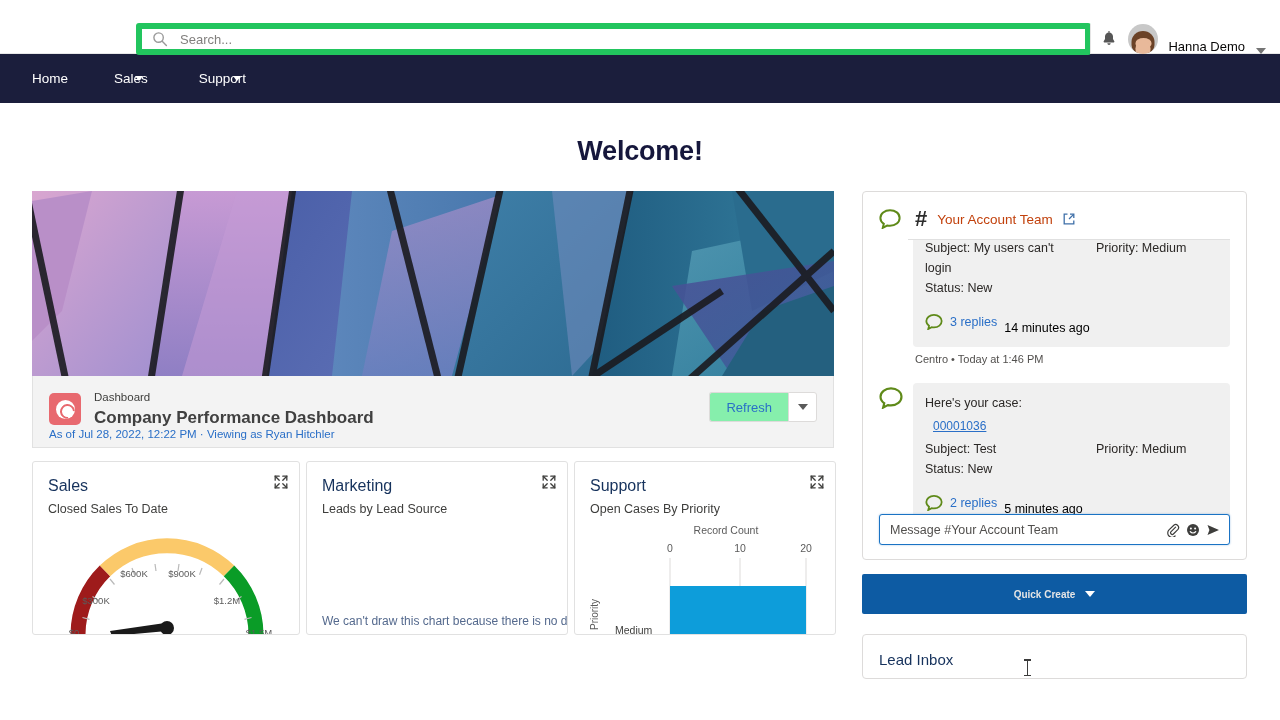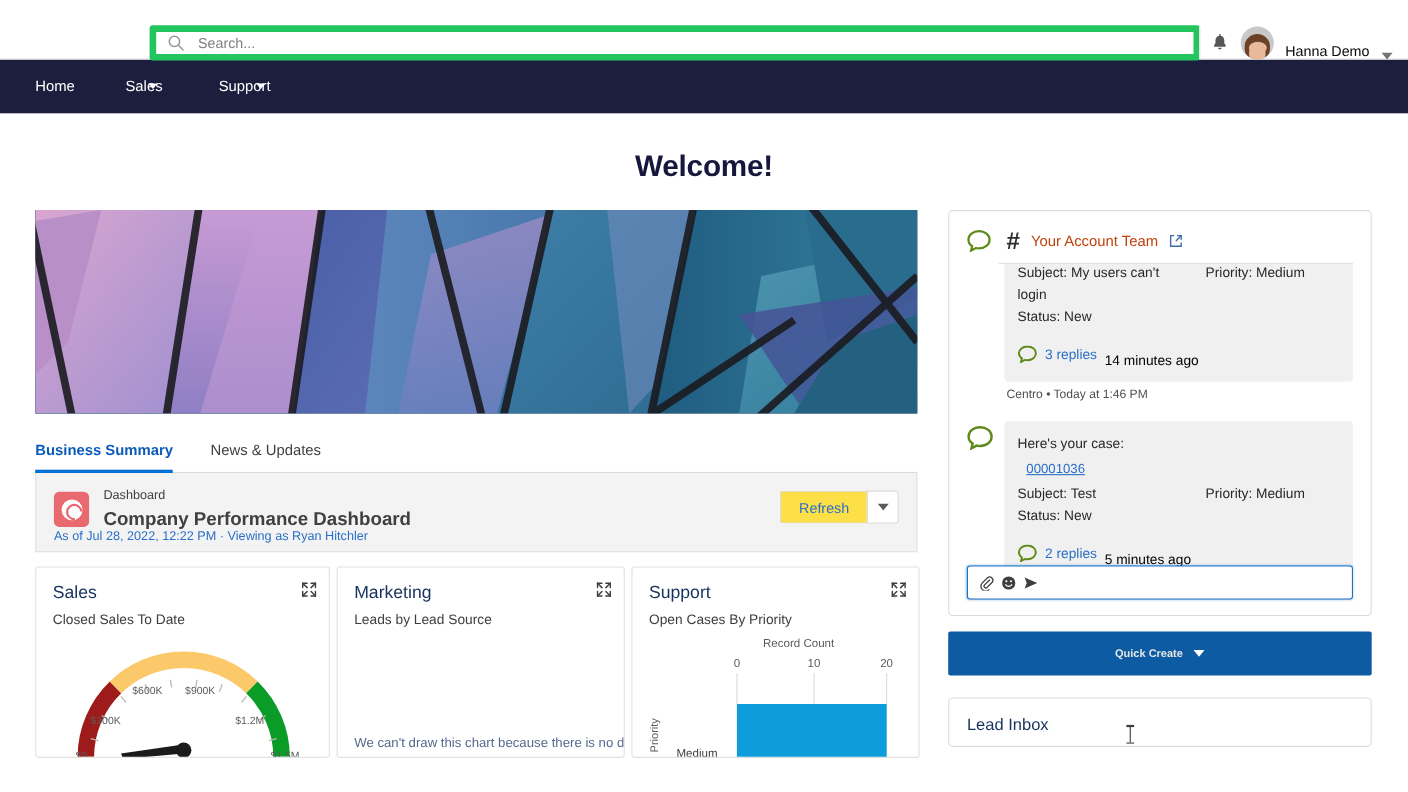--- a/index.html
+++ b/index.html
@@ -166,21 +166,21 @@
   .dash-title { font-size: 17px; font-weight: bold; color: #404040; line-height: 23px; margin-top: 1px; }
   .dash-sub {
     font-size: 11.5px; color: #2a6fc7; margin-top: 5px;
     position: absolute; left: 16px; bottom: 7px;
   }
   .refresh-group {
     position: absolute; right: 16px; top: 16px;
     display: flex; height: 30px;
   }
   .btn-refresh {
-    background: #fde047; border: 1px solid #dddbda; border-right: none;
+    background: #86efac; border: 1px solid #dddbda; border-right: none;
     border-radius: 3px 0 0 3px;
     color: #2a6fc7; font-size: 13px; padding: 0 16px;
     cursor: pointer; font-family: "Liberation Sans", sans-serif;
   }
   .btn-refresh-caret {
     background: #fff; border: 1px solid #dddbda; border-radius: 0 3px 3px 0;
     width: 29px; display: flex; align-items: center; justify-content: center;
     cursor: pointer;
   }
   .btn-refresh-caret i {
@@ -406,28 +406,20 @@
             <line x1="470" y1="-10" x2="424" y2="195"></line>
             <line x1="600" y1="-10" x2="558" y2="195"></line>
             <line x1="700" y1="-10" x2="802" y2="120"></line>
             <line x1="802" y1="60" x2="650" y2="195"></line>
             <line x1="560" y1="186" x2="690" y2="100"></line>
             <line x1="-5" y1="5" x2="35" y2="195"></line>
           </g>
         </svg>
       </div>
 
-      <div class="tabs">
-        <div class="tab active">
-          <span>Business Summary</span>
-        </div>
-        <div class="tab">
-          <span>News &amp; Updates</span>
-        </div>
-      </div>
 
       <div class="dash-head">
         <div class="dash-icon">
           <div class="ring"></div>
         </div>
         <div class="dash-meta">
           <div class="dash-kicker">Dashboard</div>
           <div class="dash-title">Company Performance Dashboard</div>
         </div>
         <div class="dash-sub">As of Jul 28, 2022, 12:22 PM · Viewing as Ryan Hitchler</div>
@@ -605,20 +597,21 @@
                   <span class="rtime">5 minutes ago</span>
                 </div>
               </div>
               <div class="msg-meta">Centro • Today at 1:57 PM</div>
             </div>
           </div>
 
         </div>
 
         <div class="chat-input-wrap">
+          <input class="chat-input" type="text" placeholder="Message #Your Account Team" style="">
           <div class="chat-tools">
             <span>
               <svg width="14" height="14" viewBox="0 0 14 14">
                 <path d="M9.6 4.2 5.1 8.7a1.6 1.6 0 0 0 2.3 2.3l4.6-4.6a3 3 0 0 0-4.2-4.2L3 6.9a4.3 4.3 0 0 0 6.1 6.1" fill="none" stroke="#3e3e3c" stroke-width="1.2" stroke-linecap="round"></path>
               </svg>
             </span>
             <span>
               <svg width="14" height="14" viewBox="0 0 14 14">
                 <circle cx="7" cy="7" r="6" fill="#3e3e3c"></circle>
                 <circle cx="4.9" cy="5.4" r="1" fill="#fff"></circle>

